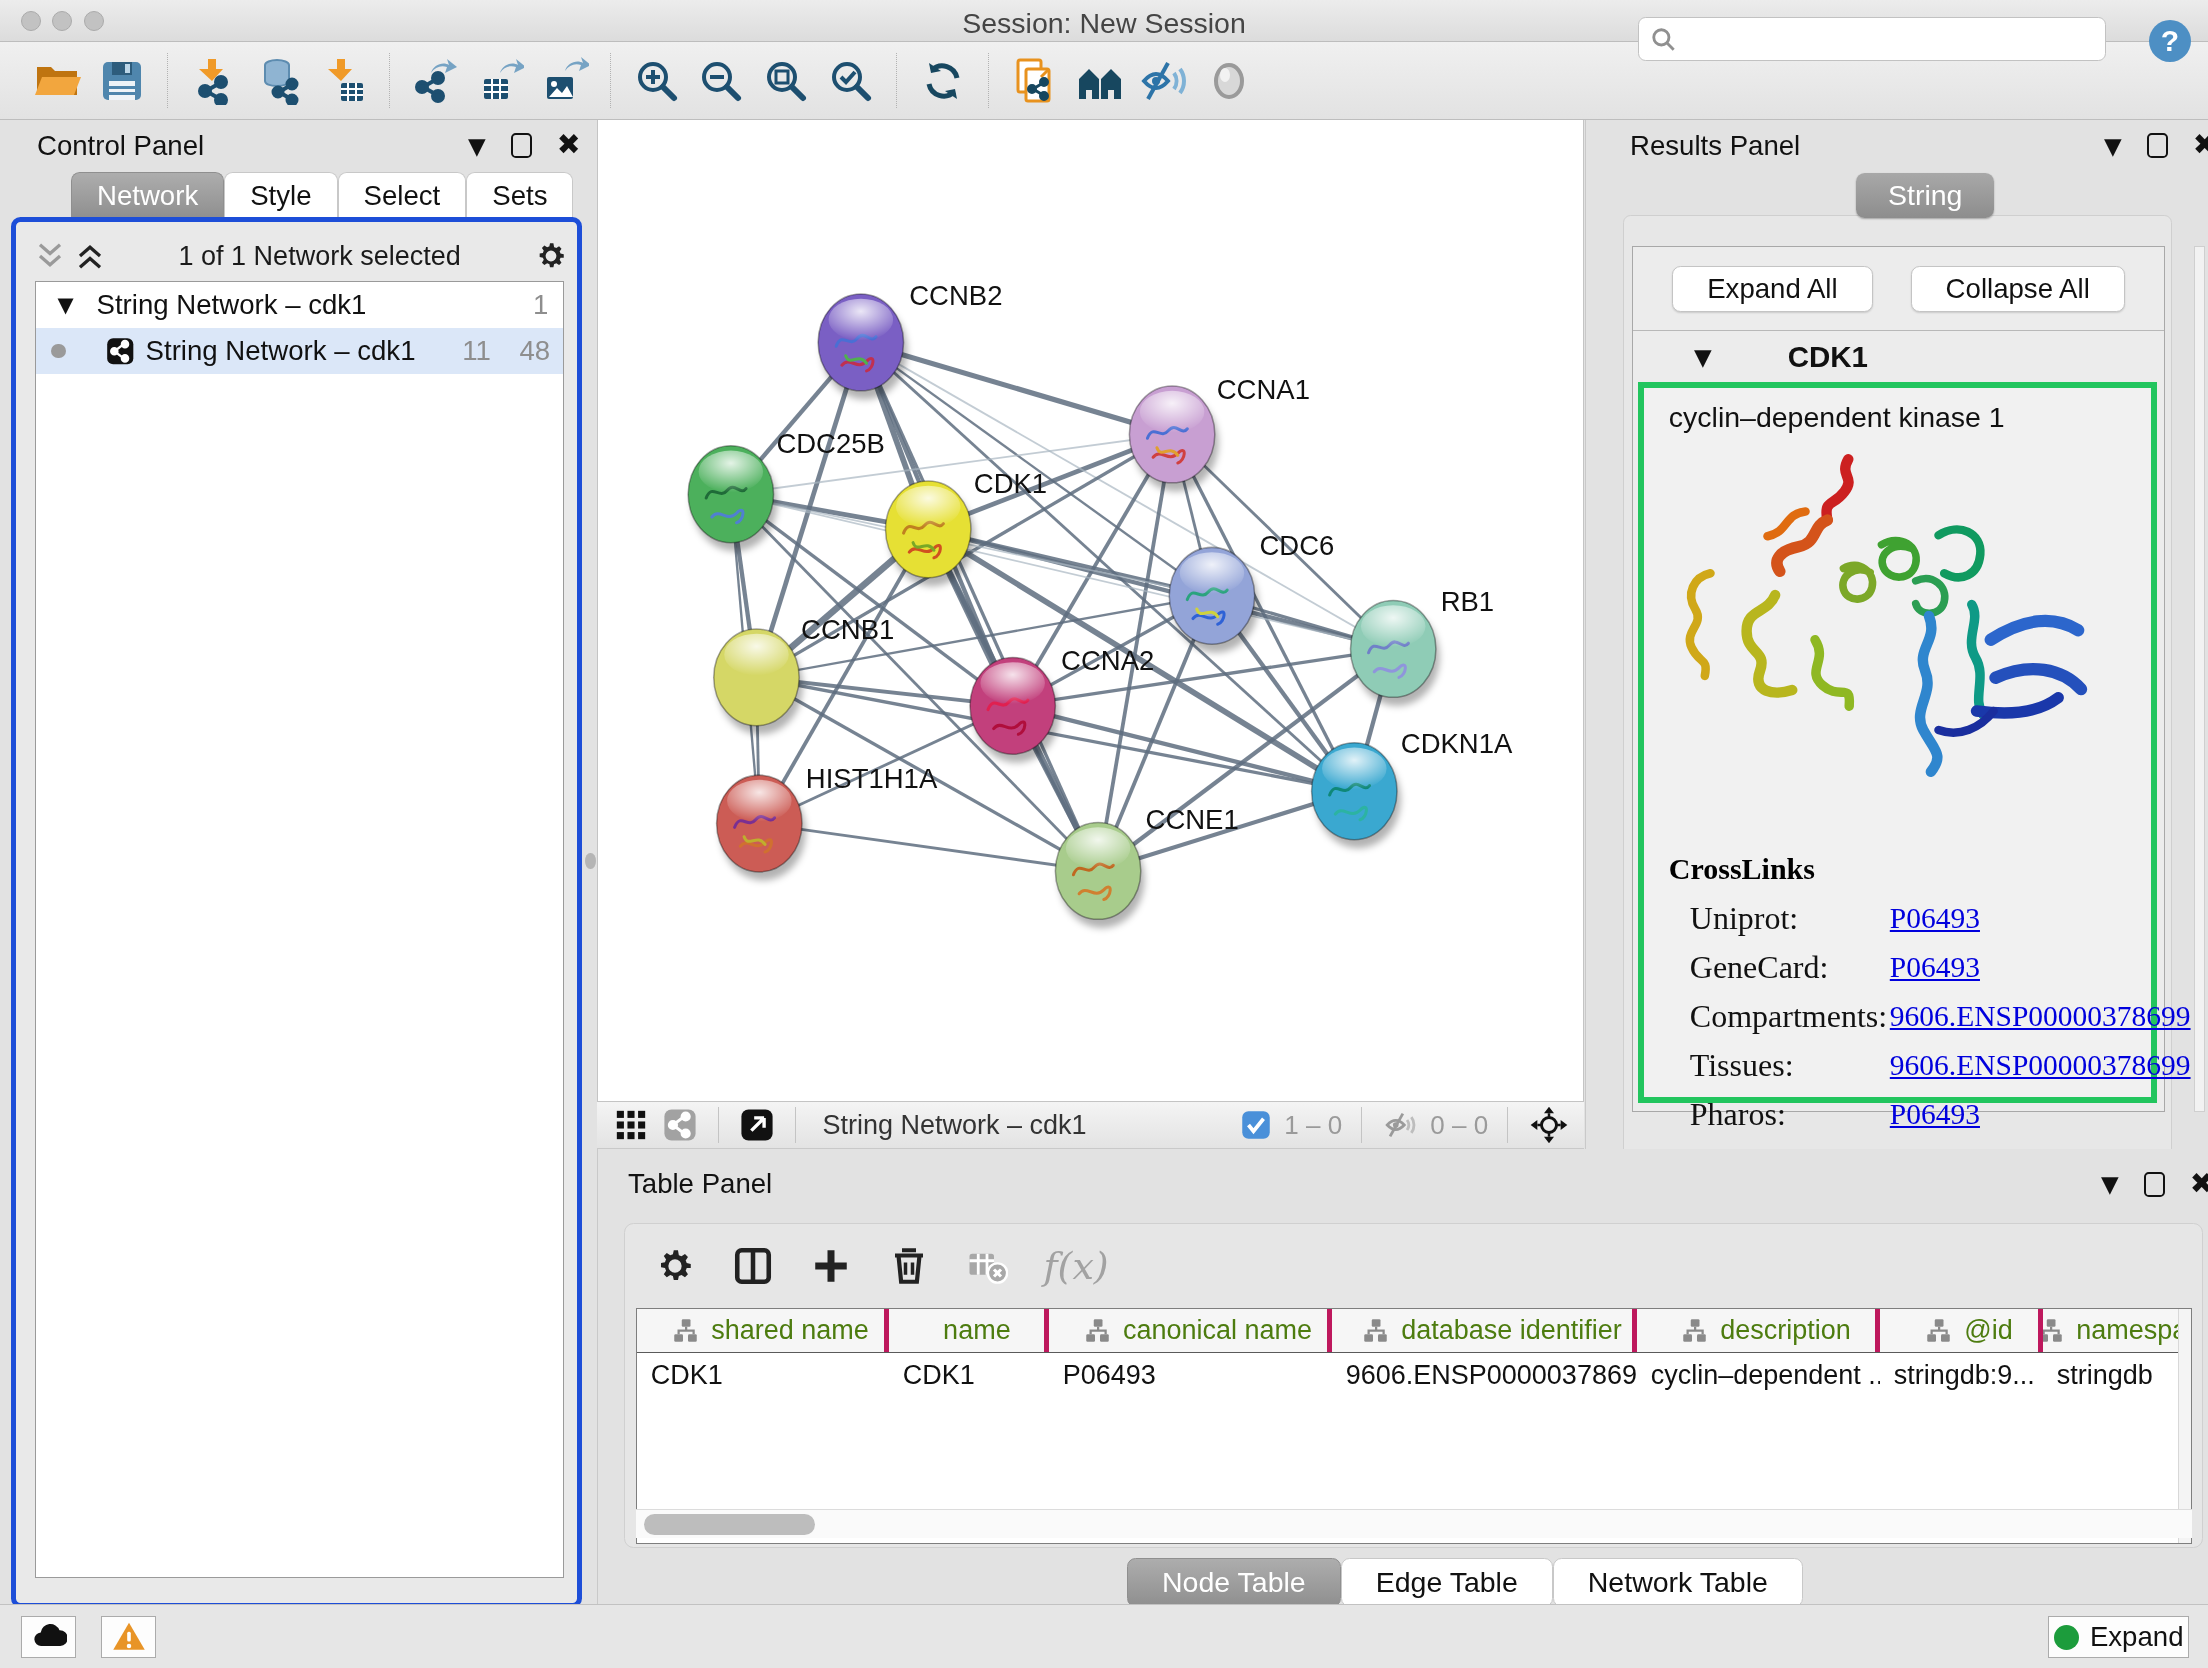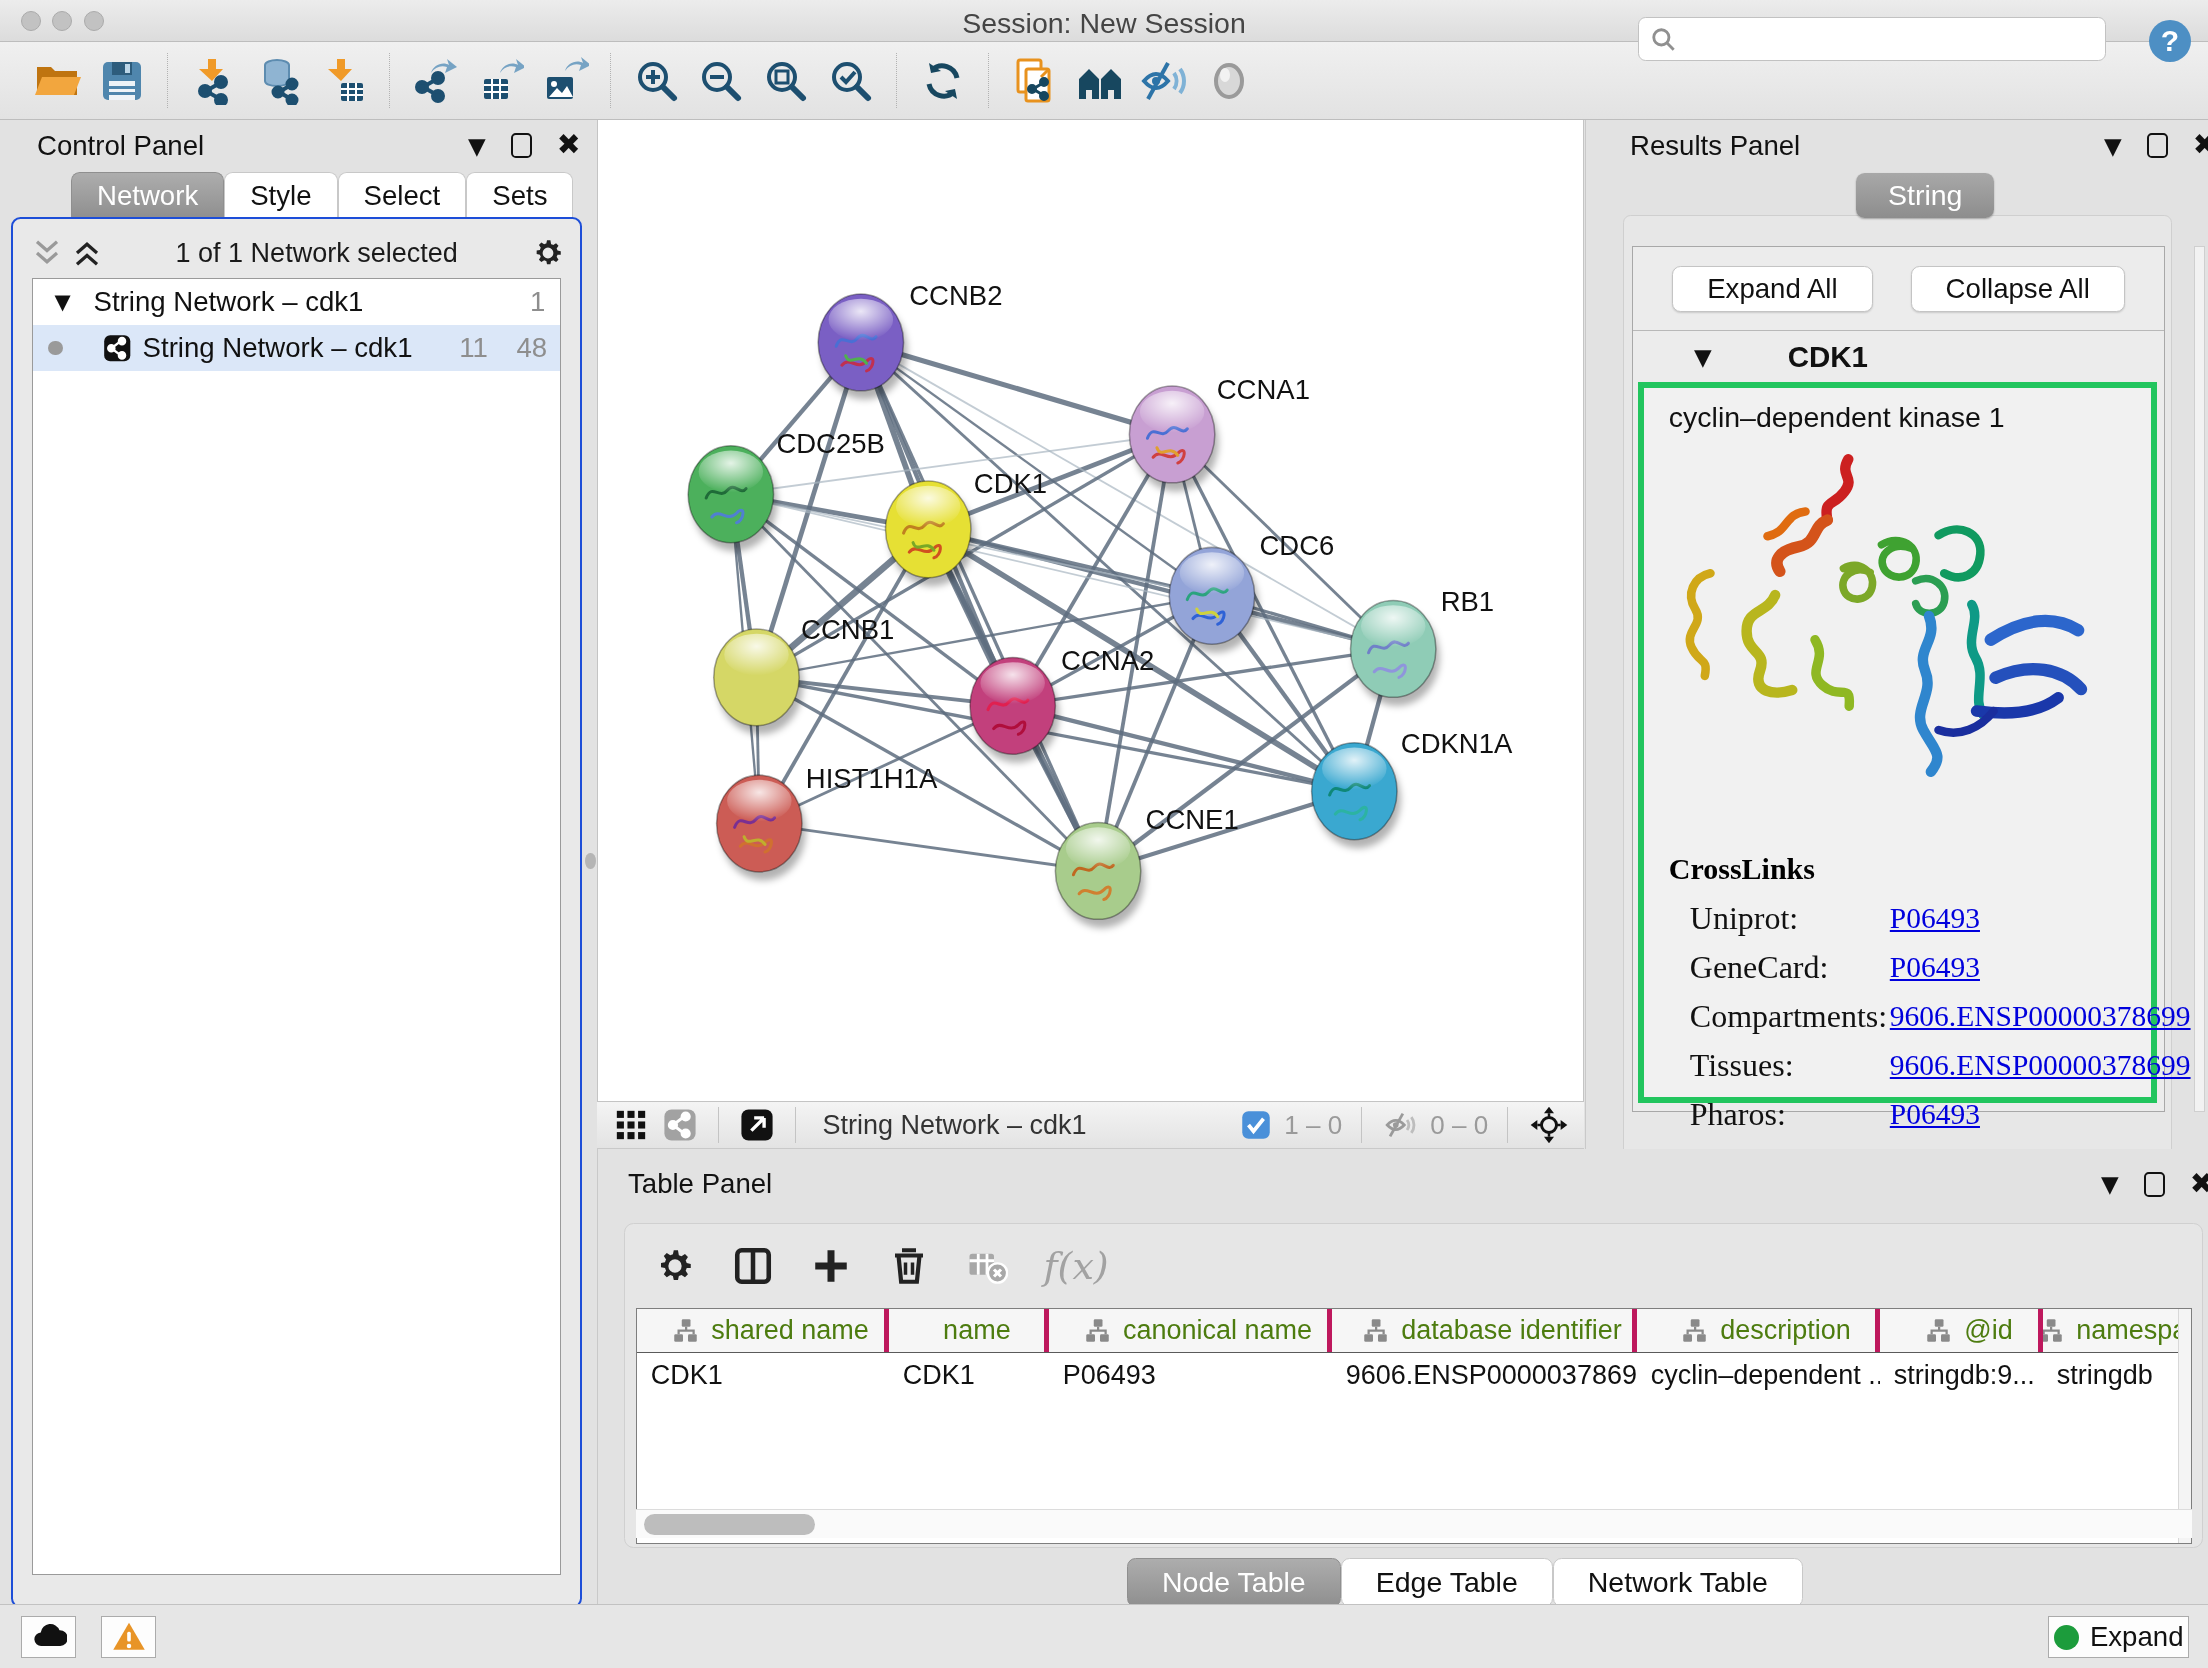--- a/index.html
+++ b/index.html
@@ -37,21 +37,21 @@
   #control-panel { position:absolute; left:0; top:120px; width:597px; height:1497px; background:#e2e2e2; }
   #cp-header { position:absolute; left:27px; top:9.5px;margin-left:10px; }
   #cp-ctl { position:absolute; left:468px; top:11.4px; }
   .tabrow { position:absolute; display:flex; }
   .tab { height:46px; background:#fff; border:1px solid #c8c8c8; border-bottom:none;
     border-radius:8.6px 8.6px 0 0; font-size:27.6px; color:#111; display:flex; align-items:center;
     justify-content:center; padding:0 25px; }
   .tab.active { background:linear-gradient(#adadad,#8f8f8f); color:#fff; border-color:#8f8f8f; }
   #cp-tabs { left:71px; top:52px; }
   #cp-inner { position:absolute; left:11.4px; top:97px; width:571px; height:1391px;
-    background:#e9e9e9; border:2px solid #1d4ed8; border-radius:9.5px; }
+    background:#e9e9e9; border:5px solid #1d4ed8; border-radius:9.5px; }
   #cp-toolrow { position:absolute; left:19px; top:13.3px; width:533px; height:42px; display:flex; align-items:center; }
   #cp-selection { flex:1; text-align:center; font-size:27px; color:#1a1a1a; }
   #net-list { position:absolute; left:19px; top:59px; width:529px; height:1297px;
     background:#fff; border:1.9px solid #9a9a9a; }
   .tree-row { height:46px; display:flex; align-items:center; font-size:27.6px; color:#111; }
   .tree-row .count { color:#8e8e8e; }
   #tree-row-net { background:#dbe7f8; }
   .bullet { width:14.3px; height:14.3px; border-radius:50%; background:#9a9a9a; }
 
   

